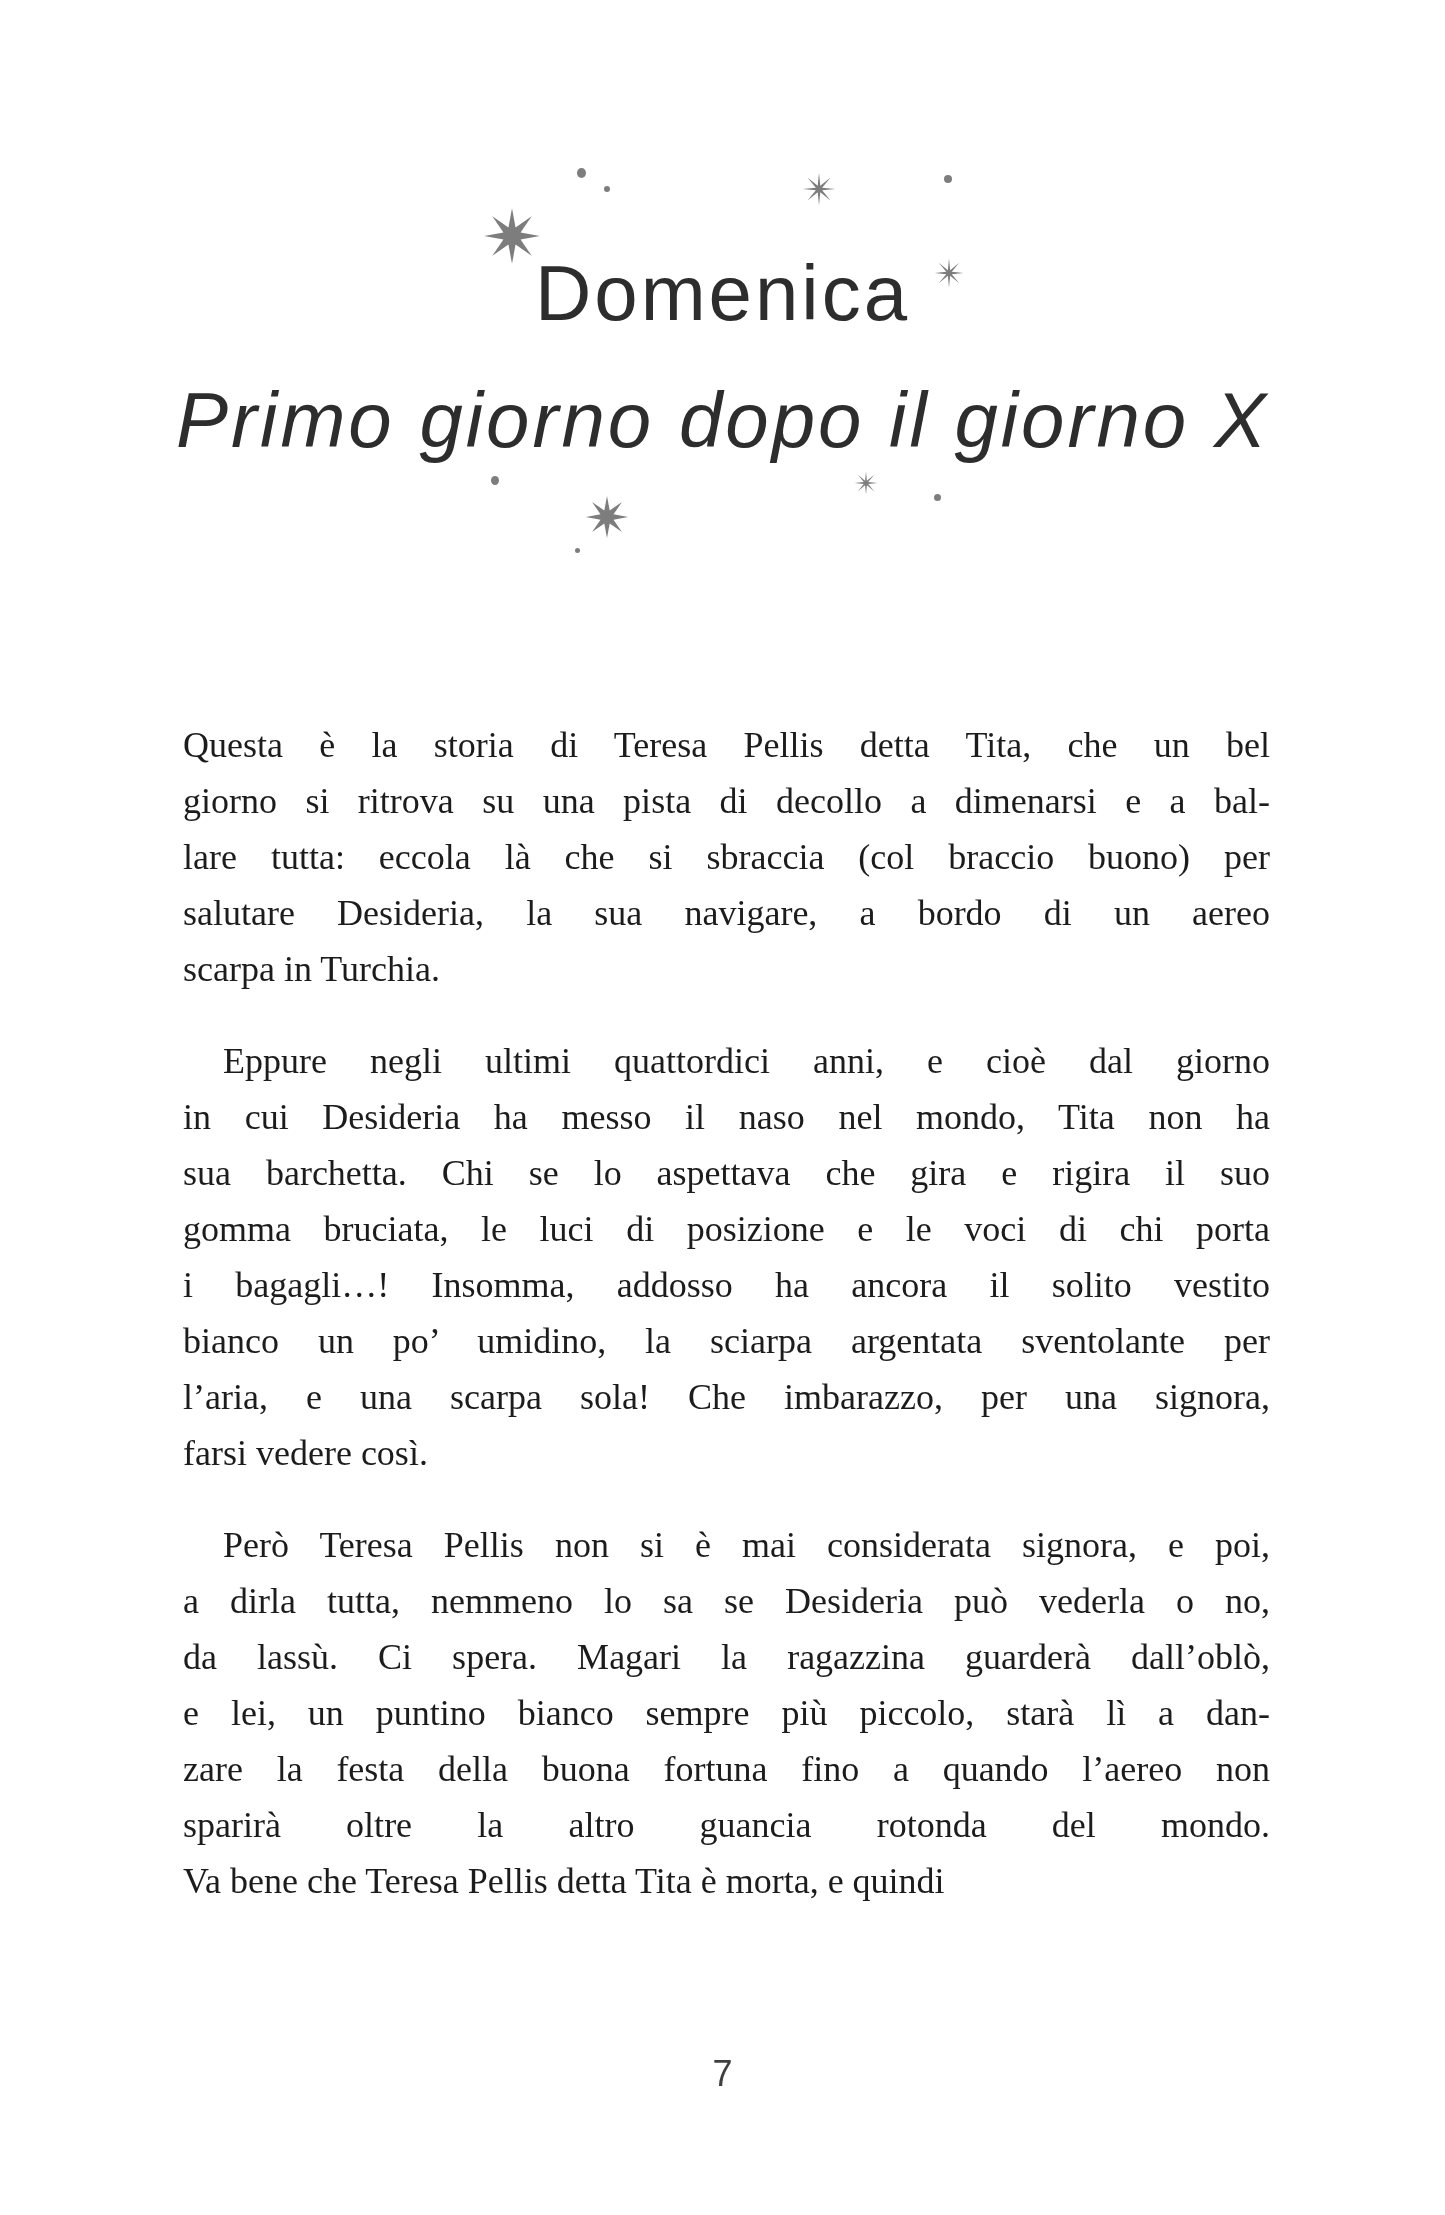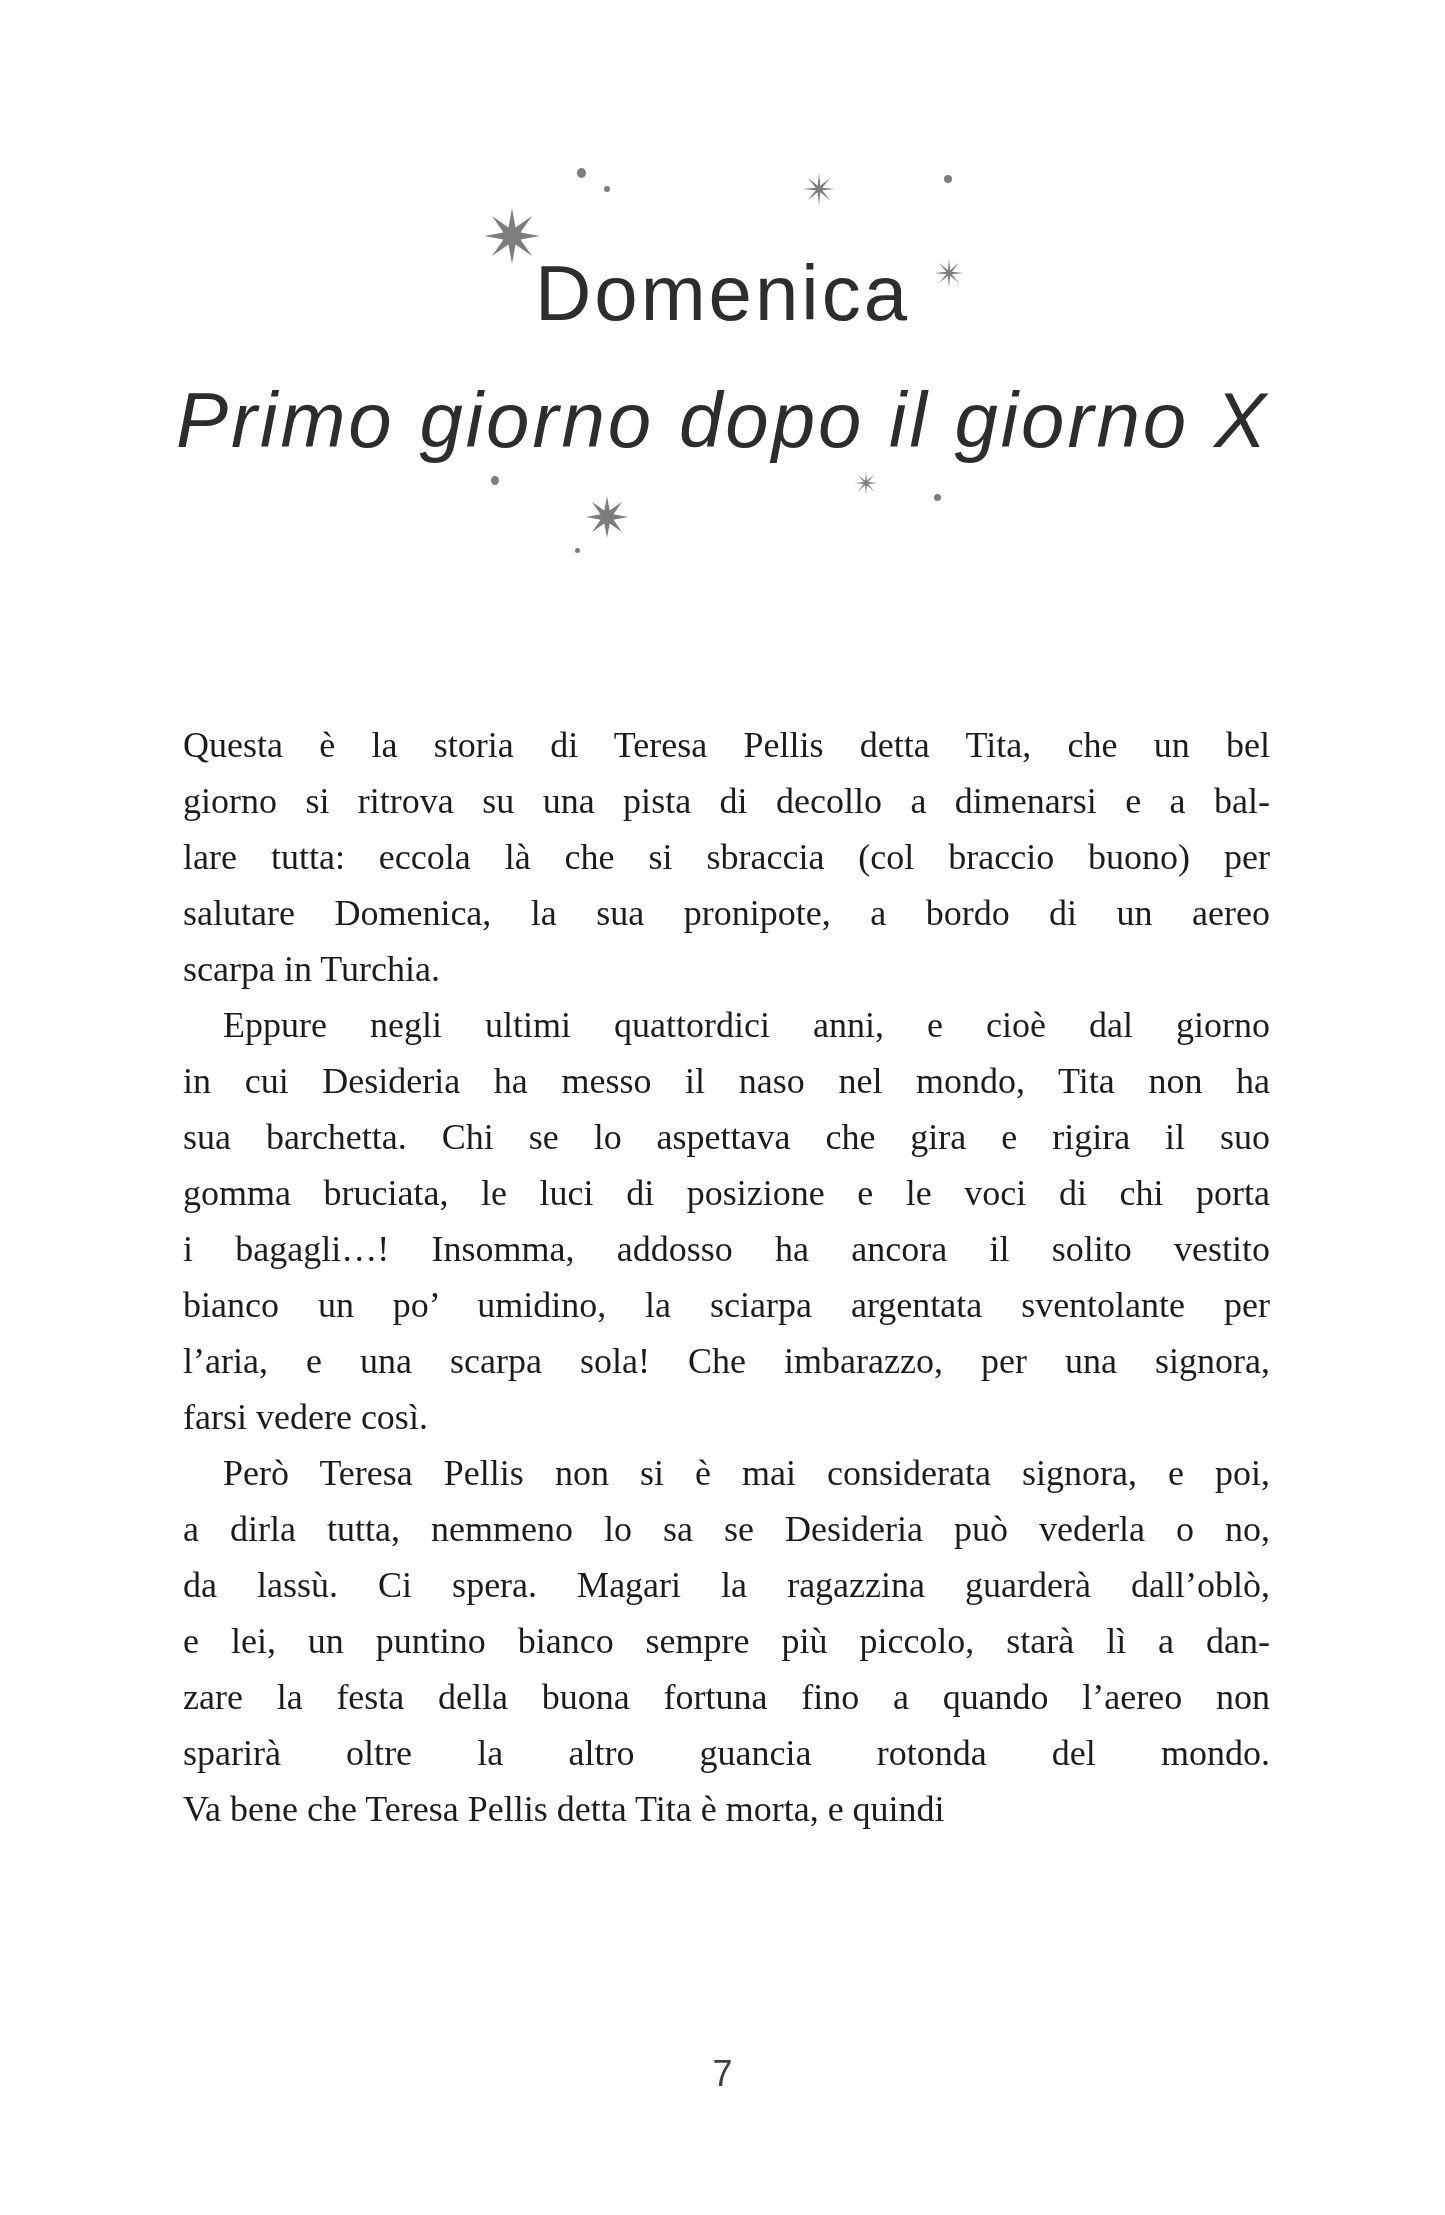--- a/index.html
+++ b/index.html
@@ -36,21 +36,21 @@
     font-size:36px;line-height:56px;
     color:var(--text,#1c1c1c);
   }
   .bodytext .line{
     text-align:justify;
     text-align-last:justify;
     height:56px;
     overflow:visible;
   }
   .bodytext .line.last{text-align-last:left;}
-  .bodytext .line.indent{text-indent:40px;}
+  .bodytext .line.indent{text-indent:40px;margin-top:36px;}
   
   .folio{
     position:absolute;left:0;top:2056px;width:100%;
     text-align:center;
     font-family:"Liberation Sans","DejaVu Sans",sans-serif;
     font-weight:200;
     font-size:36px;line-height:36px;
     color:var(--folio,#3f3f3f);
   }
   .svgdefs{position:absolute;width:0;height:0;overflow:hidden;}
@@ -106,21 +106,21 @@
   <span class="dot" style="left:604px;top:186px;width:6px;height:6px;"></span>
   <span class="dot" style="left:944px;top:175px;width:8px;height:8px;"></span>
   <span class="dot" style="left:491px;top:476px;width:8px;height:9px;"></span>
   <span class="dot" style="left:575px;top:548px;width:5px;height:5px;"></span>
   <span class="dot" style="left:934px;top:494px;width:7px;height:7px;"></span>
 
   <main class="bodytext">
       <div class="line">Questa è la storia di Teresa Pellis detta Tita, che un bel</div>
       <div class="line">giorno si ritrova su una pista di decollo a dimenarsi e a bal-</div>
       <div class="line">lare tutta: eccola là che si sbraccia (col braccio buono) per</div>
-      <div class="line">salutare Domenica, la sua pronipote, a bordo di un aereo</div>
+      <div class="line">salutare Desideria, la sua navigare, a bordo di un aereo</div>
       <div class="line last">scarpa in Turchia.</div>
       <div class="line indent">Eppure negli ultimi quattordici anni, e cioè dal giorno</div>
       <div class="line">in cui Desideria ha messo il naso nel mondo, Tita non ha</div>
       <div class="line">sua barchetta. Chi se lo aspettava che gira e rigira il suo</div>
       <div class="line">gomma bruciata, le luci di posizione e le voci di chi porta</div>
       <div class="line">i bagagli…! Insomma, addosso ha ancora il solito vestito</div>
       <div class="line">bianco un po’ umidino, la sciarpa argentata sventolante per</div>
       <div class="line">l’aria, e una scarpa sola! Che imbarazzo, per una signora,</div>
       <div class="line last">farsi vedere così.</div>
       <div class="line indent">Però Teresa Pellis non si è mai considerata signora, e poi,</div>

